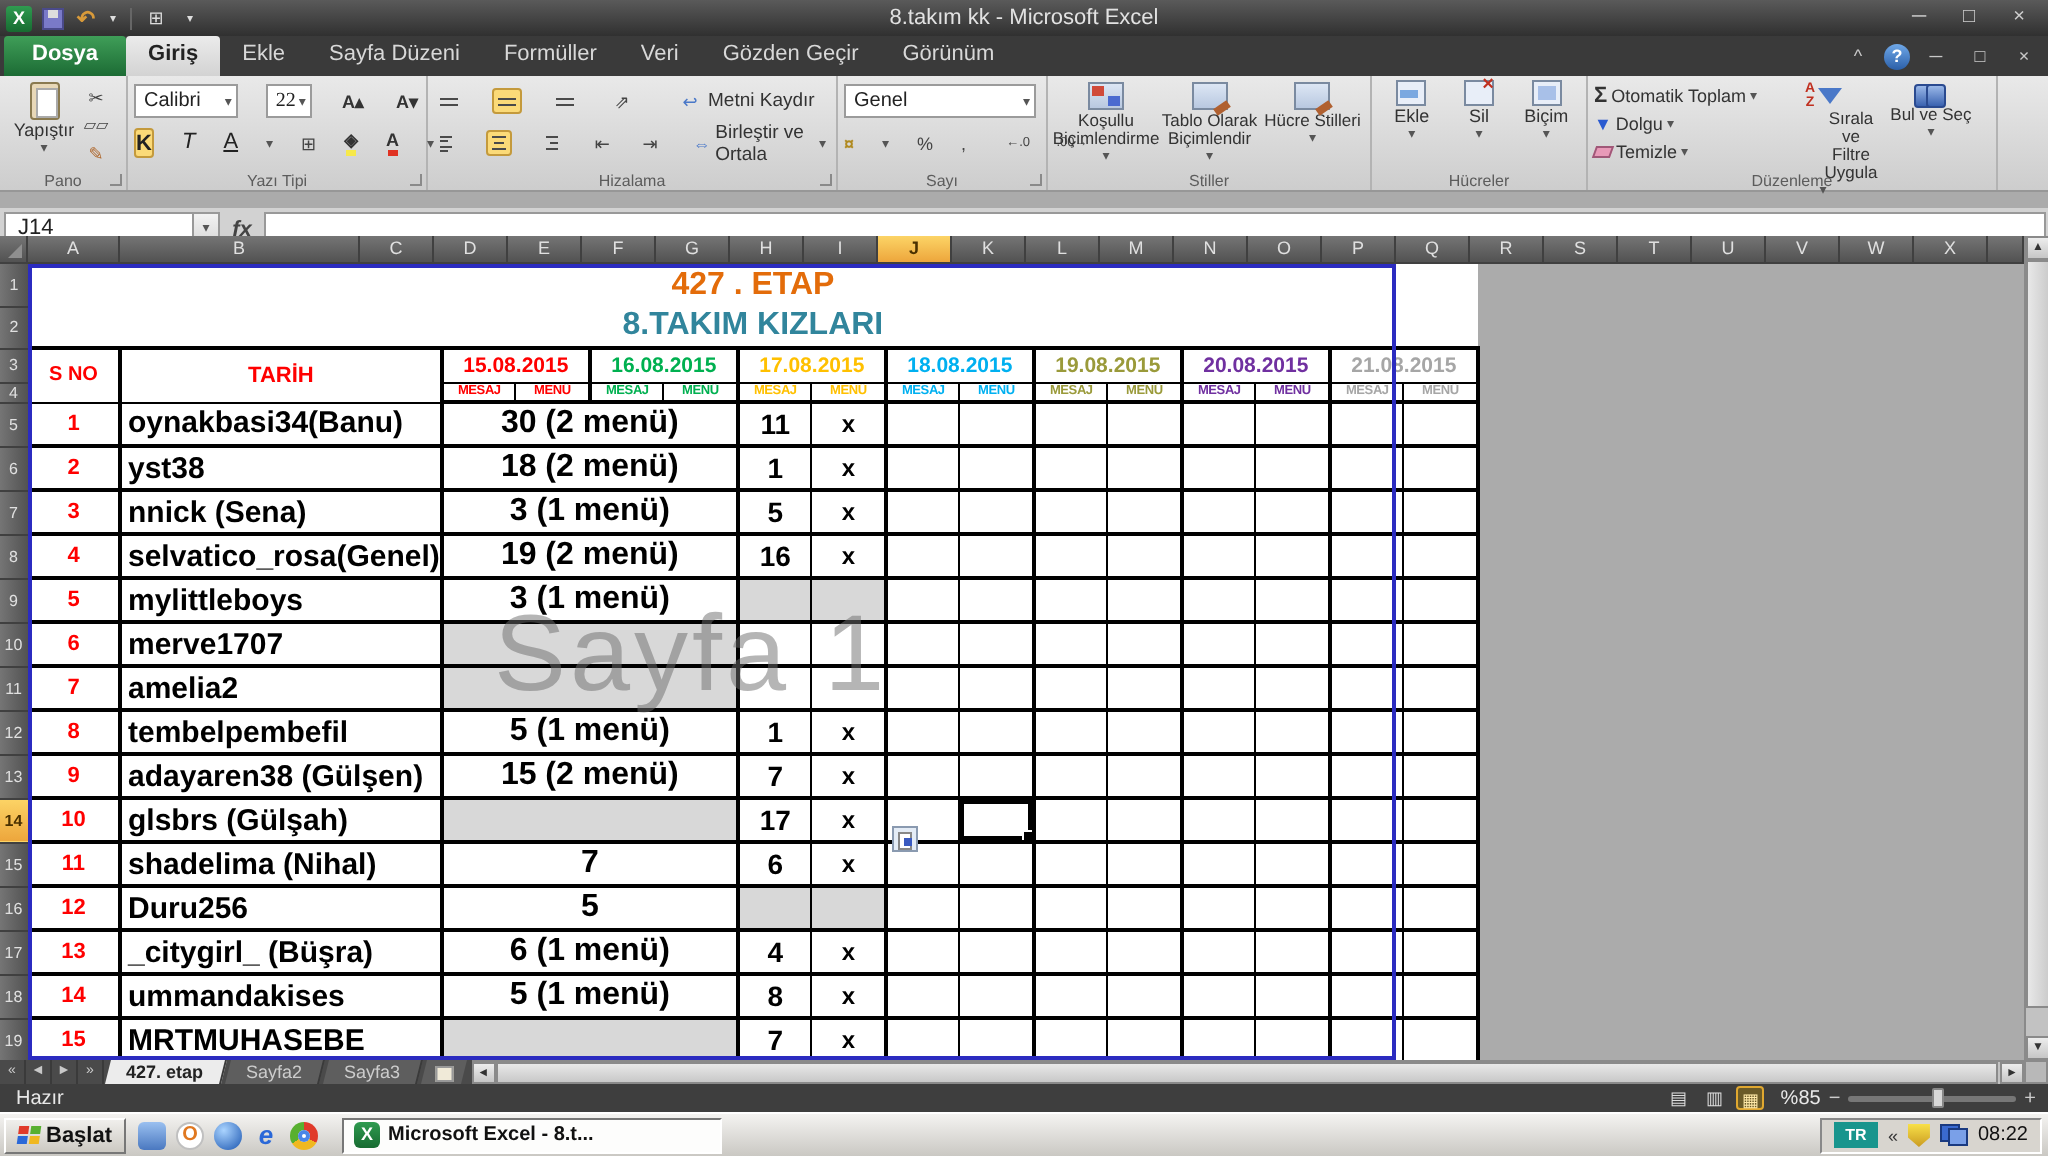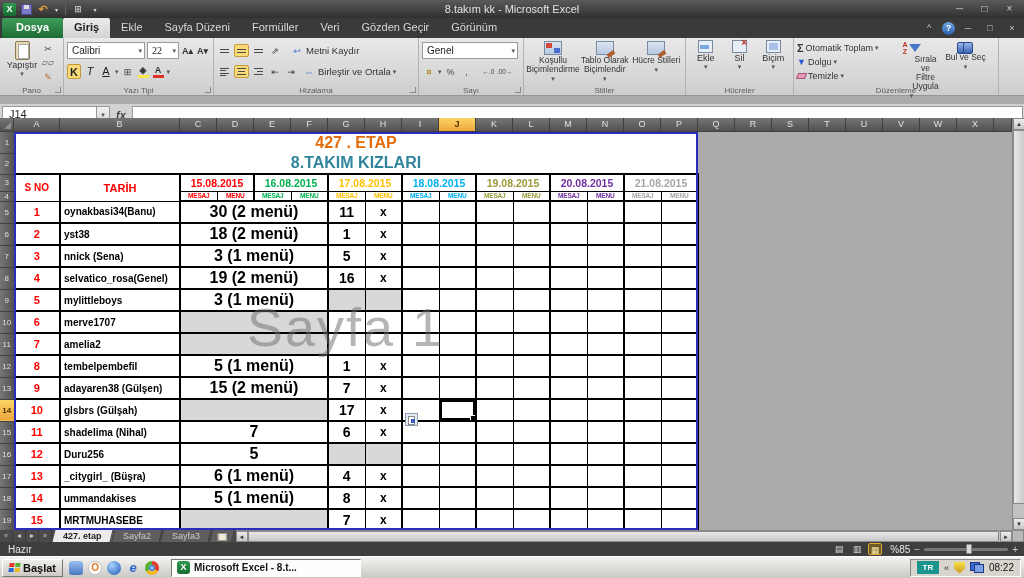--- a/index.html
+++ b/index.html
@@ -36,21 +36,21 @@
     color:#fff;font-size:9px;font-weight:bold;text-align:center;line-height:13px;}
   .smbtn{width:18px;height:12px;text-align:center;line-height:11px;font-size:9px;color:#c8c8c8;}
 
   
   .ribbon{position:absolute;top:38px;left:0;right:0;height:58px;
     background:linear-gradient(#e9e9e9,#cdcdcd);border-bottom:1px solid #979797;display:flex;}
   .rgroup{position:relative;height:100%;border-right:1px solid #b3b3b3;padding:2px 3px 12px 3px;}
   .glabel{position:absolute;bottom:0;left:0;right:0;text-align:center;font-size:8px;color:#5c5c5c;}
   .dlaunch{position:absolute;right:2px;bottom:2px;width:6px;height:6px;
     border-right:1px solid #8a8a8a;border-bottom:1px solid #8a8a8a;}
-  .rrow{display:flex;align-items:center;gap:2px;height:21px;}
+  .rrow{display:flex;align-items:center;gap:14px;height:21px;}
   .combo{display:inline-flex;align-items:center;justify-content:space-between;height:17px;
     background:#fff;border:1px solid #9b9b9b;font-size:10px;padding:0 2px 0 4px;color:#222;}
   .combo i{font-style:normal;font-size:7px;color:#555;}
   .fa{font-size:9px;font-weight:bold;color:#333;padding:0 1px;}
   .fmt{display:inline-block;width:14px;height:15px;text-align:center;line-height:15px;
     font-size:11px;color:#222;}
   .hl{background:#fbda78;border:1px solid #c49a3c;border-radius:2px;}
   .alic{width:15px;height:13px;display:inline-flex;flex-direction:column;justify-content:center;
     gap:2px;padding:2px;border:1px solid transparent;border-radius:2px;}
   .alic i{height:1px;background:#4a4a4a;display:block;}
@@ -121,21 +121,21 @@
   .sheet th,.sheet td{padding:0;overflow:hidden;white-space:nowrap;vertical-align:middle;}
   th.rhd{width:14px;background:linear-gradient(90deg,#757575,#525252);border-bottom:1px solid #404040;
     color:#e0e0e0;font-size:8px;font-weight:normal;}
   th.rhd.sel{background:linear-gradient(#fcd466,#eda63c);color:#4a3000;font-weight:bold;}
   td.tt{background:#fff;border:none;text-align:center;font-weight:bold;font-size:16px;}
   td.c{background:#fff;border:1px solid #000;text-align:center;}
   td.thickR{border-right-width:2px;} td.thickT{border-top-width:2px;} td.thickB{border-bottom-width:2px;}
   tr.drow td{border-bottom-width:2px;}
   td.gray{background:#D8D8D8;}
   td.no{color:#FF0000;font-weight:bold;font-size:11px;}
-  td.nm{text-align:left;padding-left:3px;font-weight:bold;font-size:10px;}
+  td.nm{text-align:left;padding-left:3px;font-weight:bold;font-size:15px;}
   td.big{font-weight:bold;font-size:16px;}
   td.mes{font-weight:bold;font-size:14px;}
   td.men{font-weight:bold;font-size:12px;}
   td.hdr{color:#FF0000;font-weight:bold;font-size:10px;}
   td.date{font-weight:bold;font-size:10.5px;}
   td.sub{font-weight:bold;font-size:6.5px;letter-spacing:-0.2px;}
   td.selcell{position:relative;background:#fff;box-shadow:inset 0 0 0 2px #000;}
   td.selcell:after{content:"";position:absolute;right:-1px;bottom:-1px;width:4px;height:4px;
     background:#000;border:1px solid #fff;}
   .paste-opt{position:absolute;margin-top:-19px;margin-left:2px;width:13px;height:13px;

